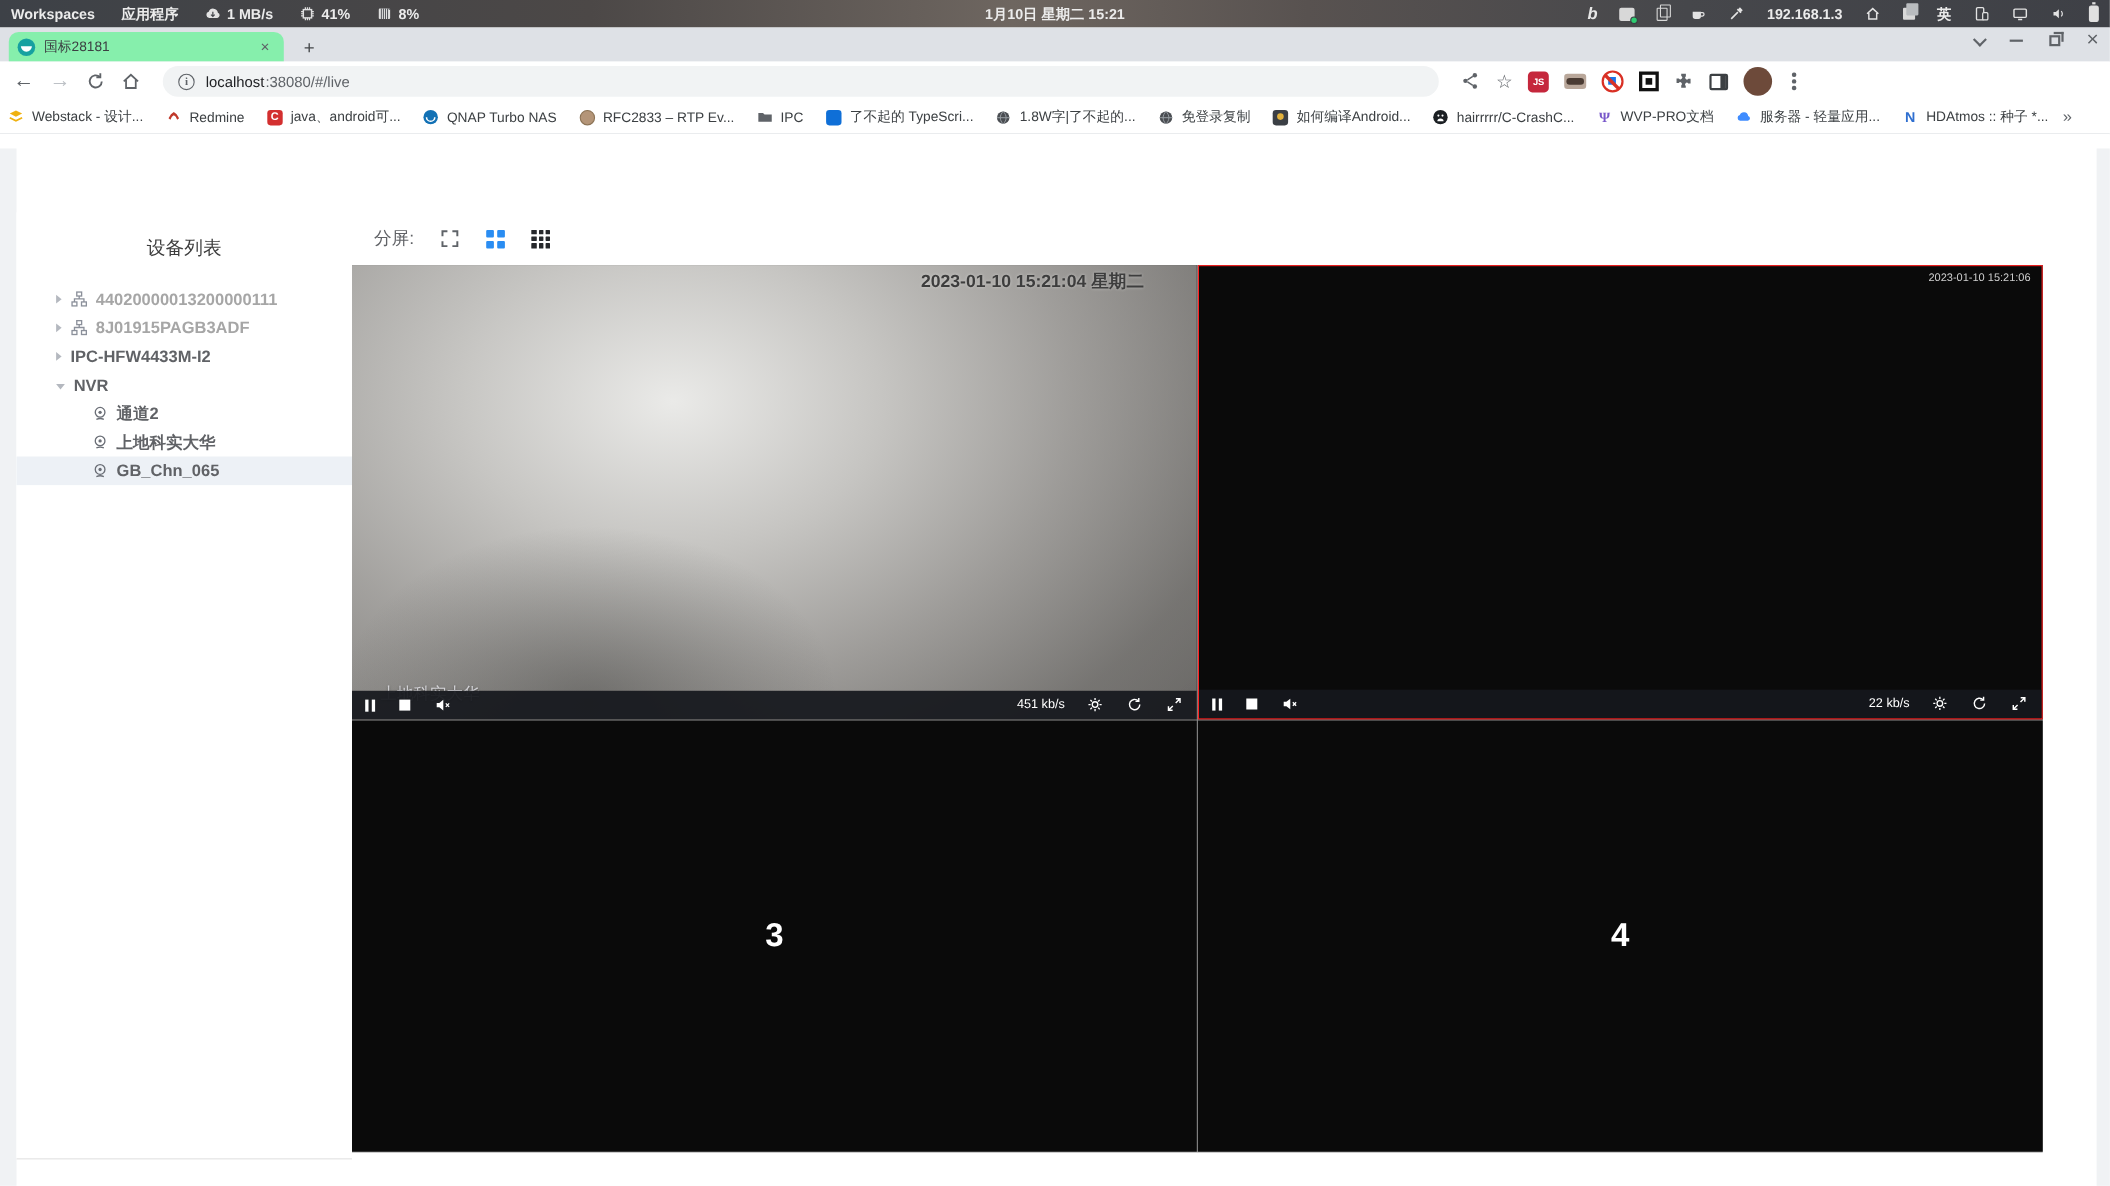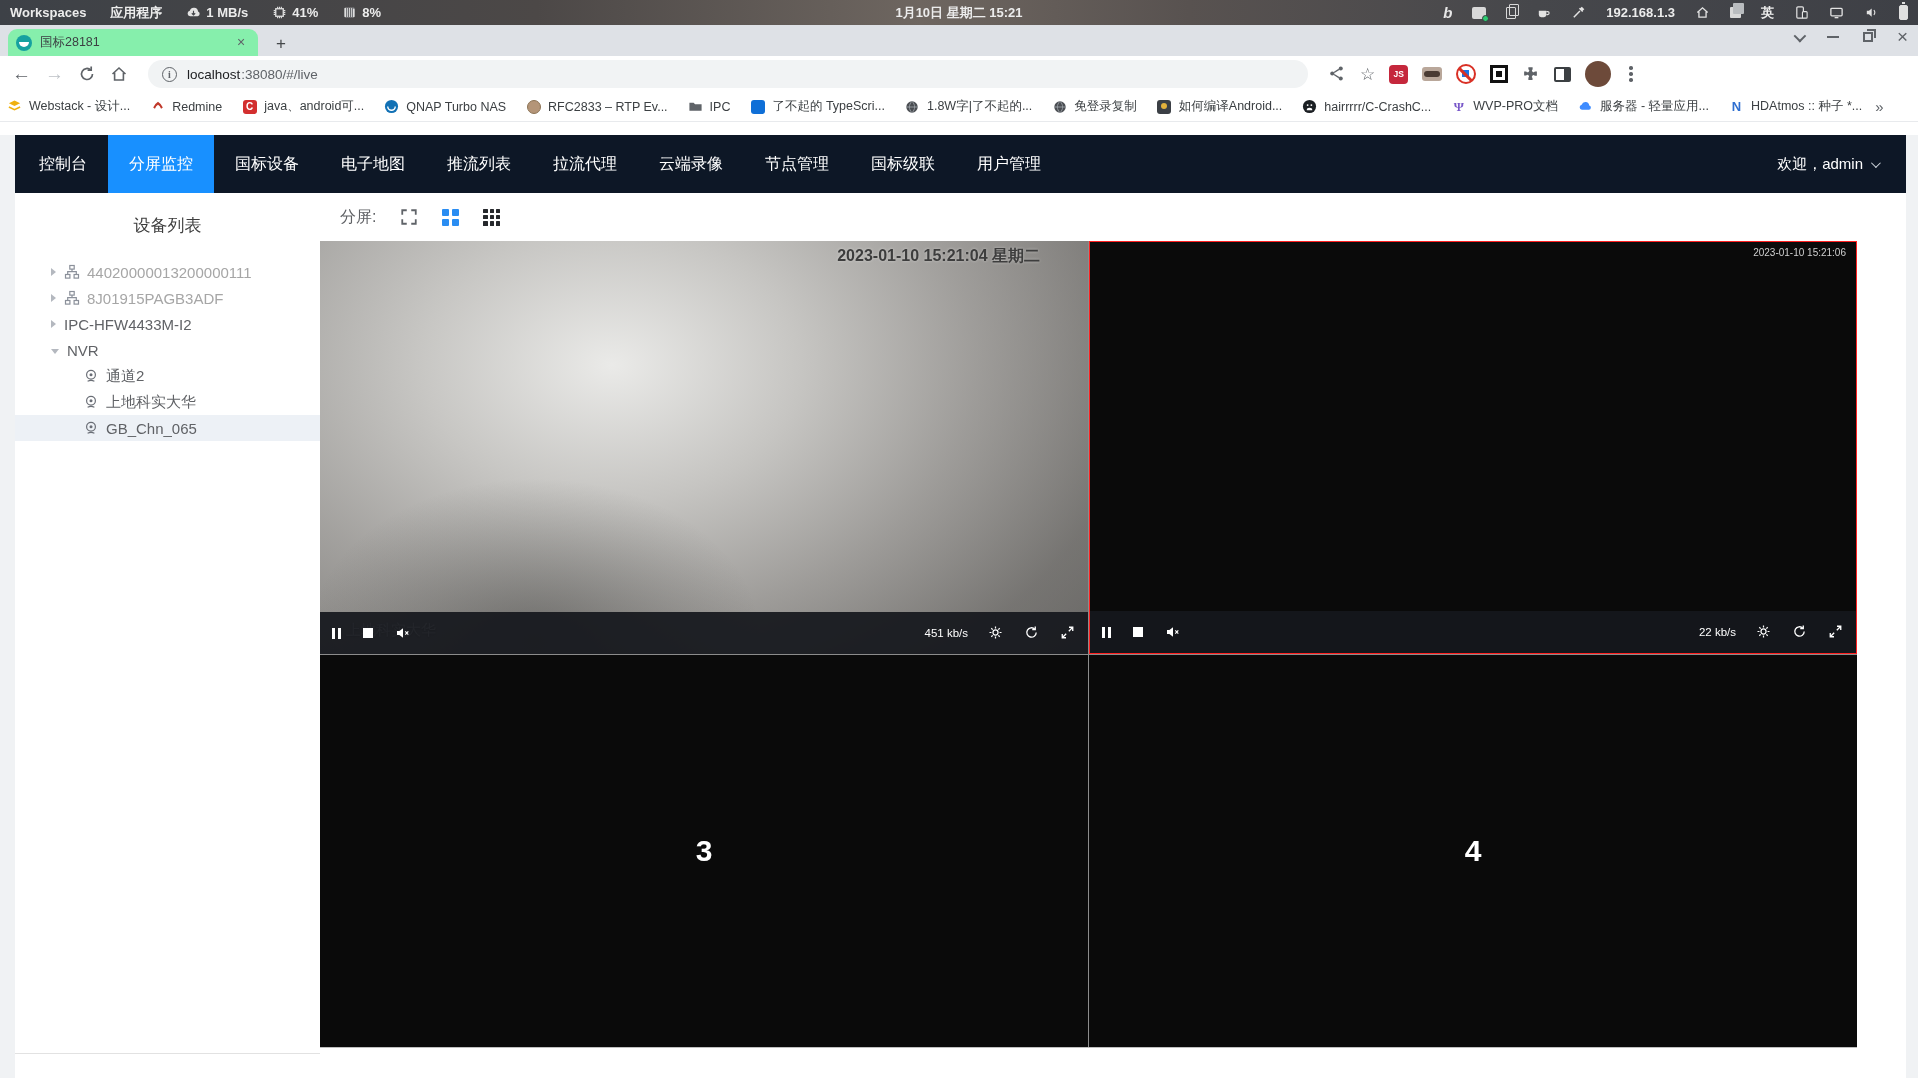--- a/index.html
+++ b/index.html
@@ -90,21 +90,21 @@
     display:flex; align-items:center; padding-left:3px;}
   .navitem { color:#fff; font-size:16px; padding:0 21px; line-height:58px; white-space:nowrap;}
   .navitem.active { background:#1890ff; }
   #welcome { margin-left:auto; margin-right:28px; color:#fff; font-size:15px; display:flex; align-items:center; gap:8px;}
   .dcaret { width:7px; height:7px; border-right:1.5px solid #cfd6de; border-bottom:1.5px solid #cfd6de; transform:rotate(45deg) translateY(-2px);}
 
   
   #sidebar { position:absolute; left:15px; top:71px; width:305px; height:861px; background:#fff;
     border-bottom:1px solid #e2e2e2;}
   #sidebar h2 { text-align:center; font-size:17px; color:#3d3d3d; font-weight:normal; margin-top:21px; margin-bottom:22px;}
-  .trow { height:26px; display:flex; align-items:center; font-size:15px; color:#606266; }
+  .trow { height:26px; display:flex; align-items:center; font-size:15px; color:#606266;font-weight:bold; }
   .trow.dim { color:#a6a6a6; }
   .trow.sel { background:#edf1f6; }
   .trow .caret { width:0; height:0; margin-left:36px; margin-right:8px; flex:none;
     border-left:5px solid #b4b8bf; border-top:4px solid transparent; border-bottom:4px solid transparent;}
   .trow .caret.open { border-left:4px solid transparent; border-right:4px solid transparent; border-top:5px solid #b4b8bf; border-bottom:none; margin-top:2px;}
   .trow.child { padding-left:68px; }
   .treeico { width:16px; height:16px; margin-right:7px; flex:none;}
 
   
   #splitbar { position:absolute; left:320px; top:71px; width:1537px; height:48px; background:#fff;
@@ -129,21 +129,21 @@
       linear-gradient(135deg,#a0a09e 0%,#83817f 55%,#636260 100%);}
   .osd1 { position:absolute; top:5px; right:48px; font-size:16px; font-weight:bold; color:#3d3d3d;
     text-shadow:0 0 3px rgba(255,255,255,.45); }
   .watermark { position:absolute; left:26px; bottom:14px; font-size:15px; color:rgba(235,235,240,.8);
     text-shadow:0 1px 2px rgba(0,0,0,.5);}
   .osd2 { position:absolute; top:5px; right:10px; font-size:10px; color:#cfcfcf; }
   .decode { position:absolute; left:0; right:0; top:38%; text-align:center; color:#ededed;
     font-size:32px; letter-spacing:6px; }
   .cellnum { position:absolute; inset:0; display:flex; align-items:center; justify-content:center;
     color:#fff; font-size:30px; font-weight:bold;}
-  .ctrlbar { position:absolute; left:0; right:0; bottom:0; height:42px; background:rgba(22,24,29,.93);
+  .ctrlbar { position:absolute; left:0; right:0; bottom:0; height:26px; background:rgba(22,24,29,.93);
     display:flex; align-items:center; padding:0 12px; gap:22px; z-index:3;}
   .pauseico { display:flex; gap:3px; }
   .pauseico i { width:3px; height:11px; background:#fff; }
   .stopico { width:10px; height:10px; background:#fff; }
   .pico { width:16px; height:16px; display:inline-flex; }
   .ctrl-right { margin-left:auto; display:flex; align-items:center; gap:20px; }
   .bitrate { color:#fff; font-size:11.5px; }
   svg { display:block; }
 </style>
 </head>
@@ -410,36 +410,20 @@
       </span>
     <span>HDAtmos :: 种子 *...</span>
   </span>
   <span class="bm-ovf">»</span>
 </div>
 
 <div id="page">
   <div class="gutterL"></div>
   <div class="gutterR"></div>
 
-  <div id="navbar">
-    <span class="navitem">控制台</span>
-    <span class="navitem active">分屏监控</span>
-    <span class="navitem">国标设备</span>
-    <span class="navitem">电子地图</span>
-    <span class="navitem">推流列表</span>
-    <span class="navitem">拉流代理</span>
-    <span class="navitem">云端录像</span>
-    <span class="navitem">节点管理</span>
-    <span class="navitem">国标级联</span>
-    <span class="navitem">用户管理</span>
-    <span id="welcome">
-      <span>欢迎，admin</span>
-      <span class="dcaret"></span>
-    </span>
-  </div>
 
   <div id="sidebar">
     <h2>设备列表</h2>
     <div class="trow dim">
       <span class="caret"></span>
       <span class="treeico">
           <svg viewBox="0 0 16 16" width="16" height="16">
             <rect x="5.8" y="1.5" width="4.4" height="3.6" fill="none" stroke="#8b909a" stroke-width="1.2"></rect>
             <rect x="1.5" y="10.5" width="4.4" height="3.6" fill="none" stroke="#8b909a" stroke-width="1.2"></rect>
             <rect x="10.1" y="10.5" width="4.4" height="3.6" fill="none" stroke="#8b909a" stroke-width="1.2"></rect>

